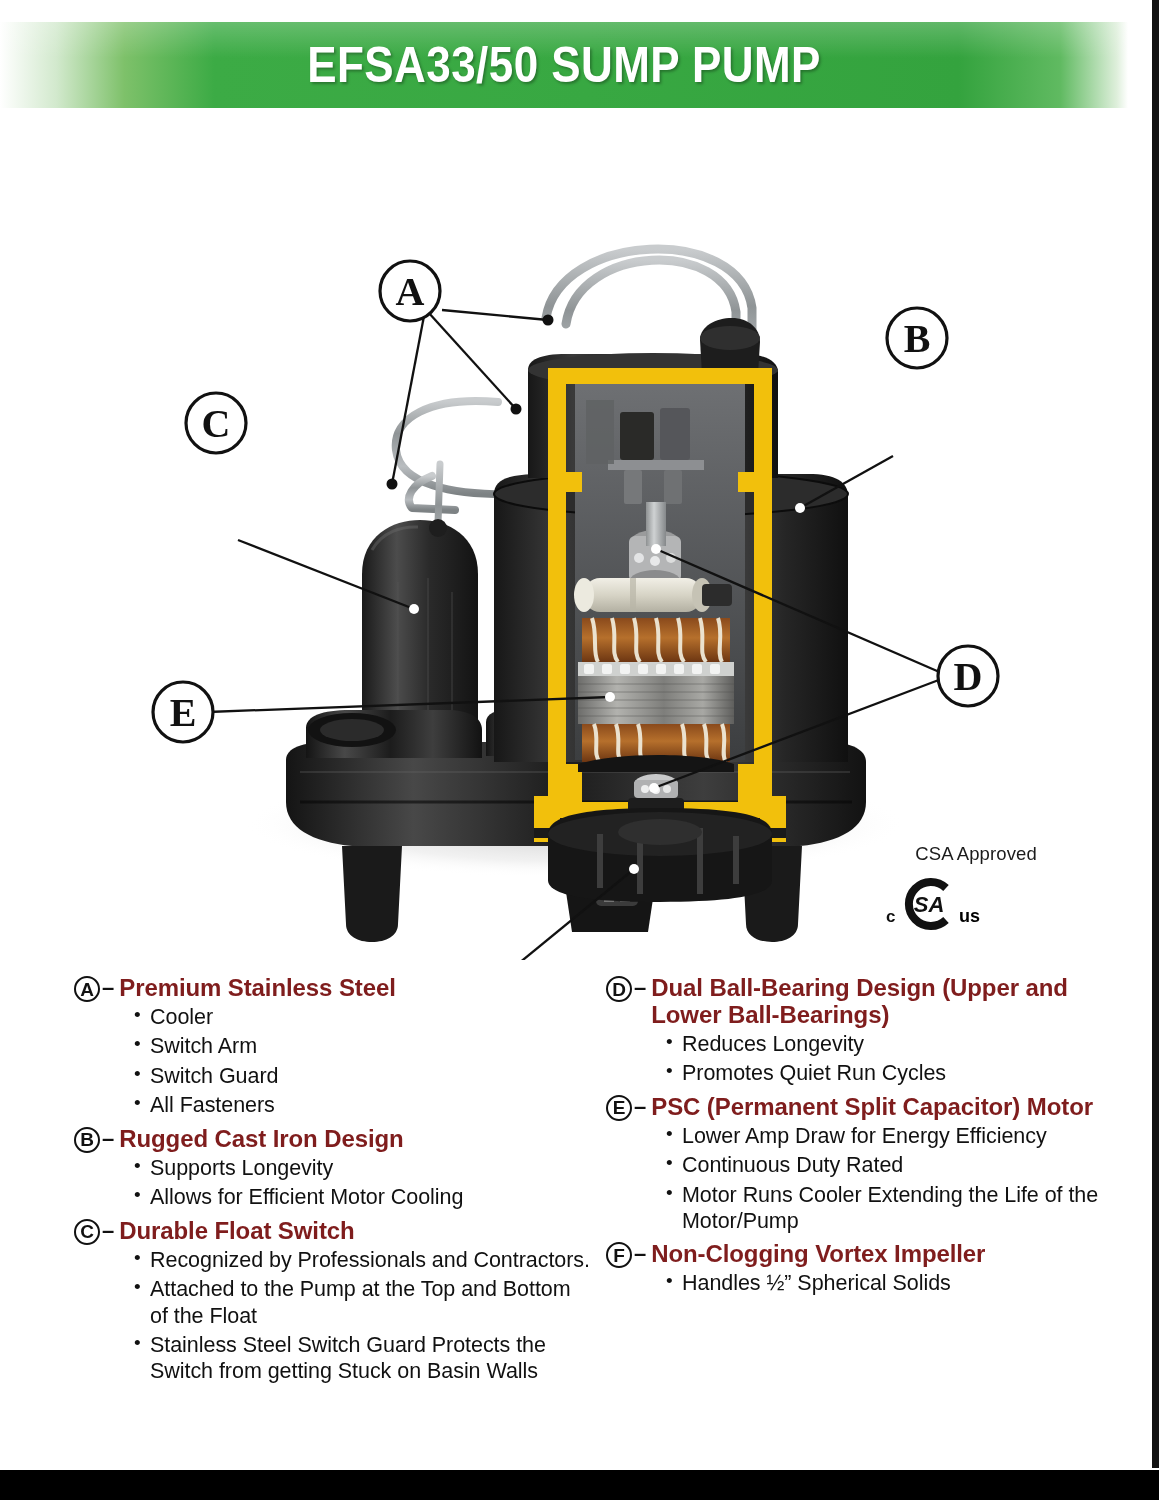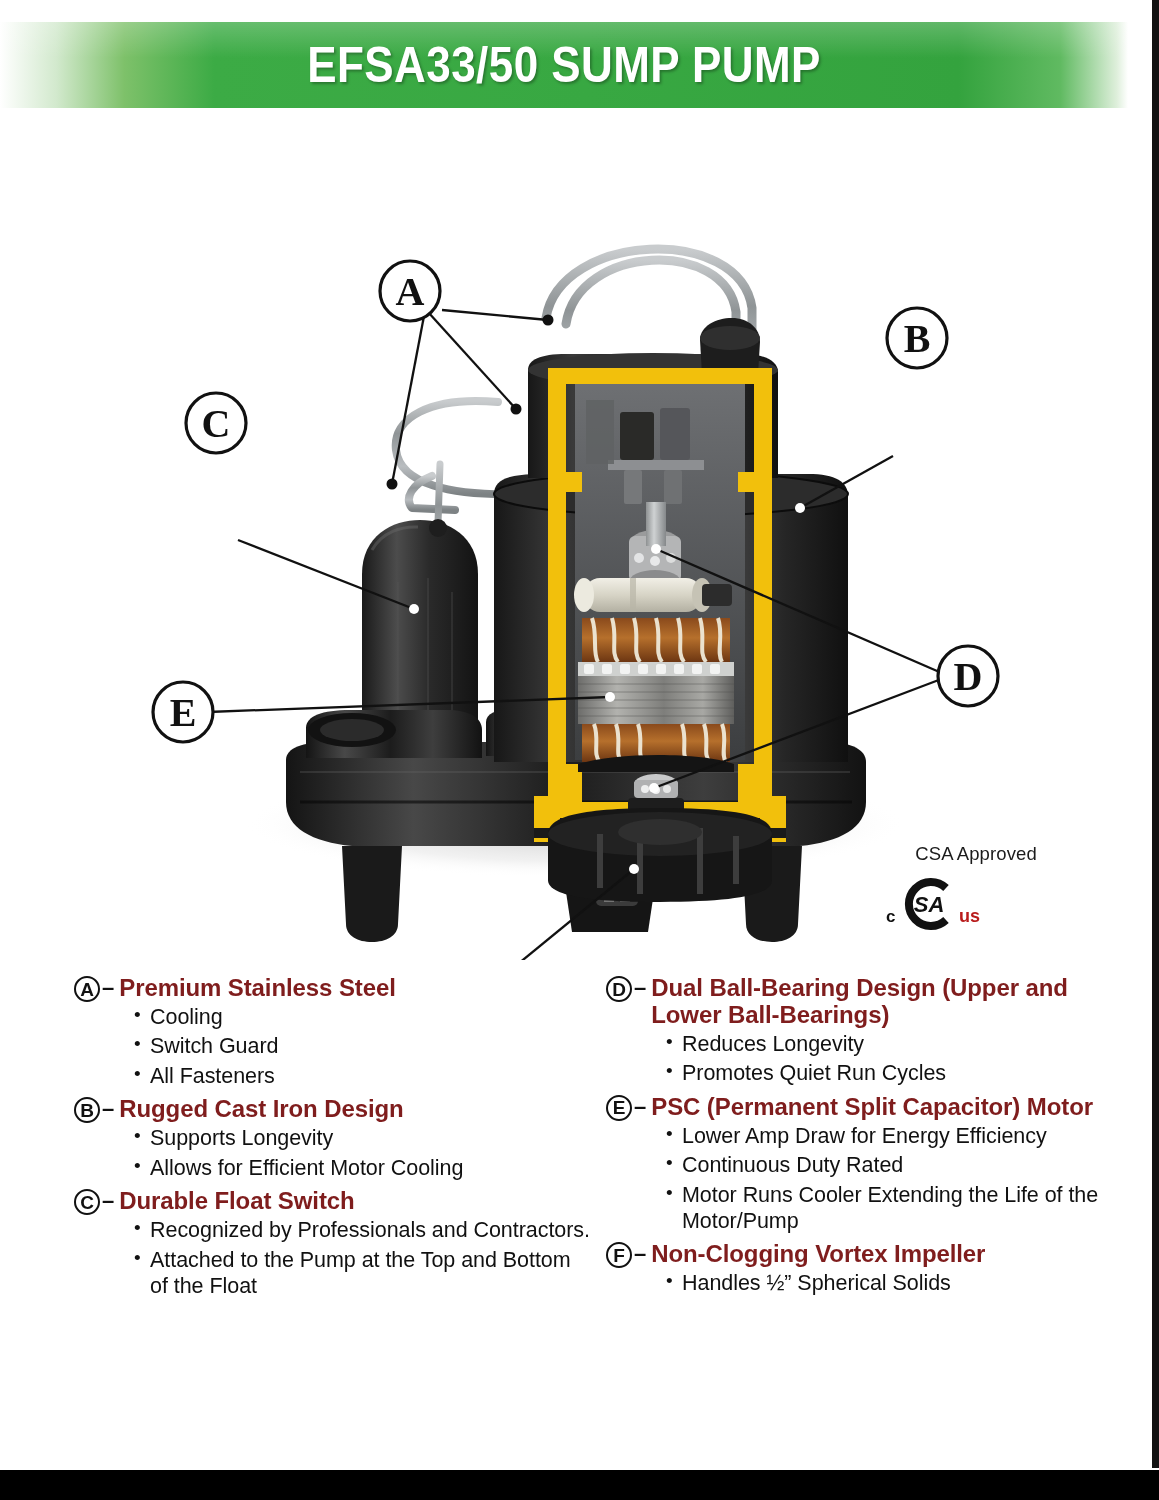--- a/index.html
+++ b/index.html
@@ -108,21 +108,21 @@
     left: 0; top: 31px;
     font-size: 17px;
     font-weight: bold;
     color: #111;
   }
   .csa-mark .us-right {
     position: absolute;
     left: 73px; top: 30px;
     font-size: 18px;
     font-weight: bold;
-    color: #b91c1c;
+    color: #000000;
   }
   .csa-mark svg { position: absolute; left: 12px; top: 0; }
 
   
   .legend {
     position: absolute;
     left: 0; top: 975px;
     width: 1128px; height: 470px;
   }
   .legend-col {
@@ -511,21 +511,22 @@
 
     <div class="legend-col left">
 
       <div class="entry">
         <div class="entry-head">
           <span class="badge">A</span>
           <span class="dash">–</span>
           <span class="head-text">Premium Stainless Steel</span>
         </div>
         <ul class="bullets">
-          <li>Cooling</li>
+          <li>Cooler</li>
+          <li>Switch Arm</li>
           <li>Switch Guard</li>
           <li>All Fasteners</li>
         </ul>
       </div>
 
       <div class="entry">
         <div class="entry-head">
           <span class="badge">B</span>
           <span class="dash">–</span>
           <span class="head-text">Rugged Cast Iron Design</span>
@@ -538,20 +539,21 @@
 
       <div class="entry">
         <div class="entry-head">
           <span class="badge">C</span>
           <span class="dash">–</span>
           <span class="head-text">Durable Float Switch</span>
         </div>
         <ul class="bullets">
           <li>Recognized by Professionals and Contractors.</li>
           <li>Attached to the Pump at the Top and Bottom of the Float</li>
+          <li>Stainless Steel Switch Guard Protects the Switch from getting Stuck on Basin Walls</li>
         </ul>
       </div>
 
     </div>
 
     <div class="legend-col right">
 
       <div class="entry">
         <div class="entry-head">
           <span class="badge">D</span>

